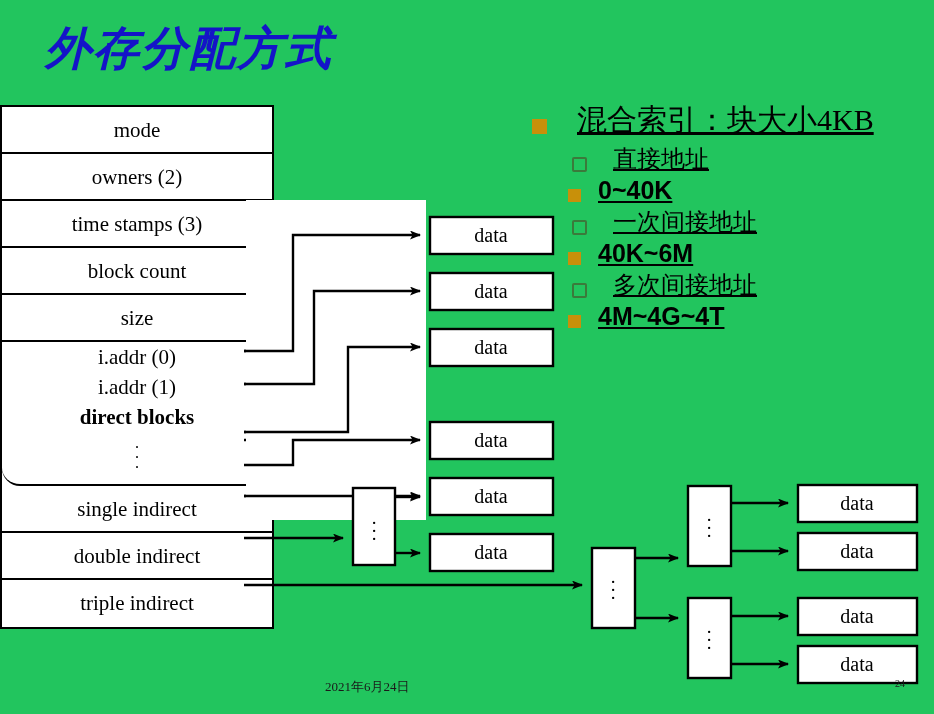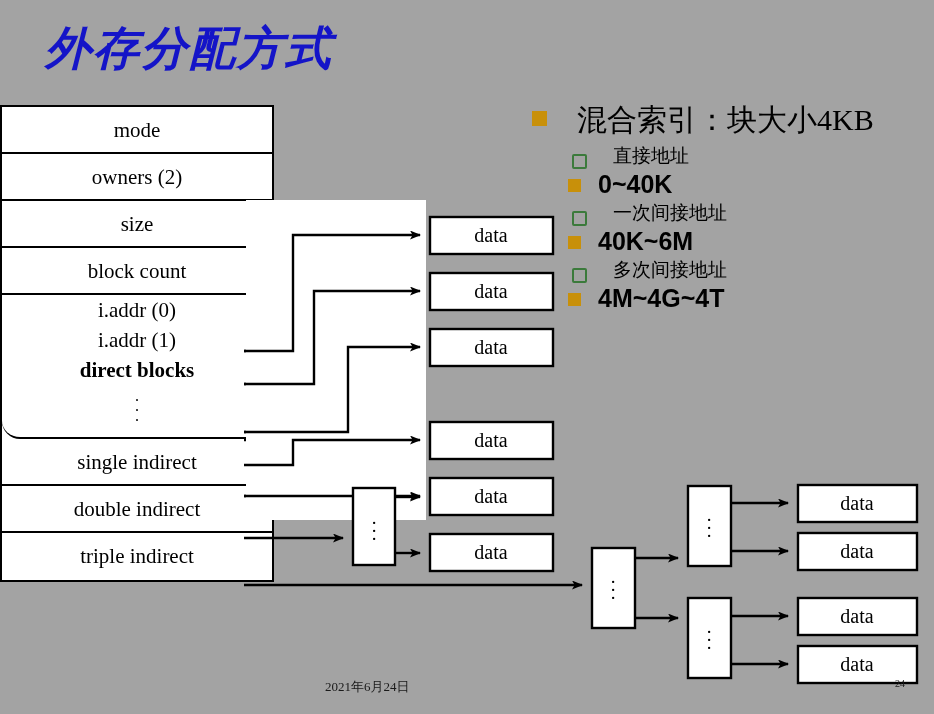--- a/index.html
+++ b/index.html
@@ -4,21 +4,21 @@
 <style>
   html, body {
     margin: 0;
     padding: 0;
     background: #ffffff;
   }
   #slide {
     position: relative;
     width: 934px;
     height: 714px;
-    background: #a3a3a3;
+    background: #22c55e;
     overflow: hidden;
     font-family: "Liberation Serif", serif;
   }
   #slide-title {
     position: absolute;
     left: 45px;
     top: 18px;
     font-family: "Liberation Serif", serif;
     font-size: 46px;
     font-weight: bold;
@@ -72,39 +72,39 @@
   .direct-dots span { display: block; font-size: 16px; }
   .direct-pad { height: 14px; }
 
   
   #bullets {
     position: absolute;
     left: 520px;
     top: 100px;
     width: 414px;
   }
-  .b-row { display: flex; align-items: flex-start; white-space: nowrap; }
+  .b-row { display: flex; align-items: center; white-space: nowrap; text-decoration: underline; }
   .b1 { margin-left: 12px; margin-bottom: 2px; }
   .b2 { margin-left: 52px; margin-bottom: 1px; }
   .b3 { margin-left: 48px; margin-bottom: 1px; }
   .mk1 {
     width: 15px; height: 15px; background: #C8900A;
     margin-top: 11px; margin-right: 30px; flex: none;
   }
   .mk2 {
     width: 15px; height: 15px; border: 2.5px solid #3B7A3B;
     background: transparent; border-radius: 2px;
     margin-top: 11px; margin-right: 26px; flex: none; box-sizing: border-box;
   }
   .mk3 {
     width: 13px; height: 13px; background: #C8900A;
     margin-top: 9px; margin-right: 17px; flex: none;
   }
   .t1 { font-size: 30px; color: #000; font-family: "Liberation Serif", serif; }
-  .t2 { font-size: 19px; color: #000; font-family: "Liberation Serif", serif; }
+  .t2 { font-size: 24px; color: #000; font-family: "Liberation Serif", serif; }
   .t3 { font-size: 25px; color: #000; font-weight: bold; font-family: "Liberation Sans", sans-serif; }
 
   
   #diagram {
     position: absolute;
     left: 0; top: 0;
     width: 934px; height: 714px;
     pointer-events: none;
   }
   .dbox { fill: #ffffff; stroke: #000000; stroke-width: 2.4; }
@@ -130,22 +130,23 @@
 </head>
 <body>
 
 <div id="slide">
 
   <div id="slide-title">外存分配方式</div>
 
   <div id="inode-table">
     <div class="inode-row">mode</div>
     <div class="inode-row">owners (2)</div>
+    <div class="inode-row">time stamps (3)</div>
+    <div class="inode-row">block count</div>
     <div class="inode-row">size</div>
-    <div class="inode-row">block count</div>
 
     <div id="direct-group">
       <div class="direct-line">i.addr (0)</div>
       <div class="direct-line">i.addr (1)</div>
       <div class="direct-line bold">direct blocks</div>
       <div class="direct-dots">
         <span>.</span>
         <span>.</span>
         <span>.</span>
       </div>

